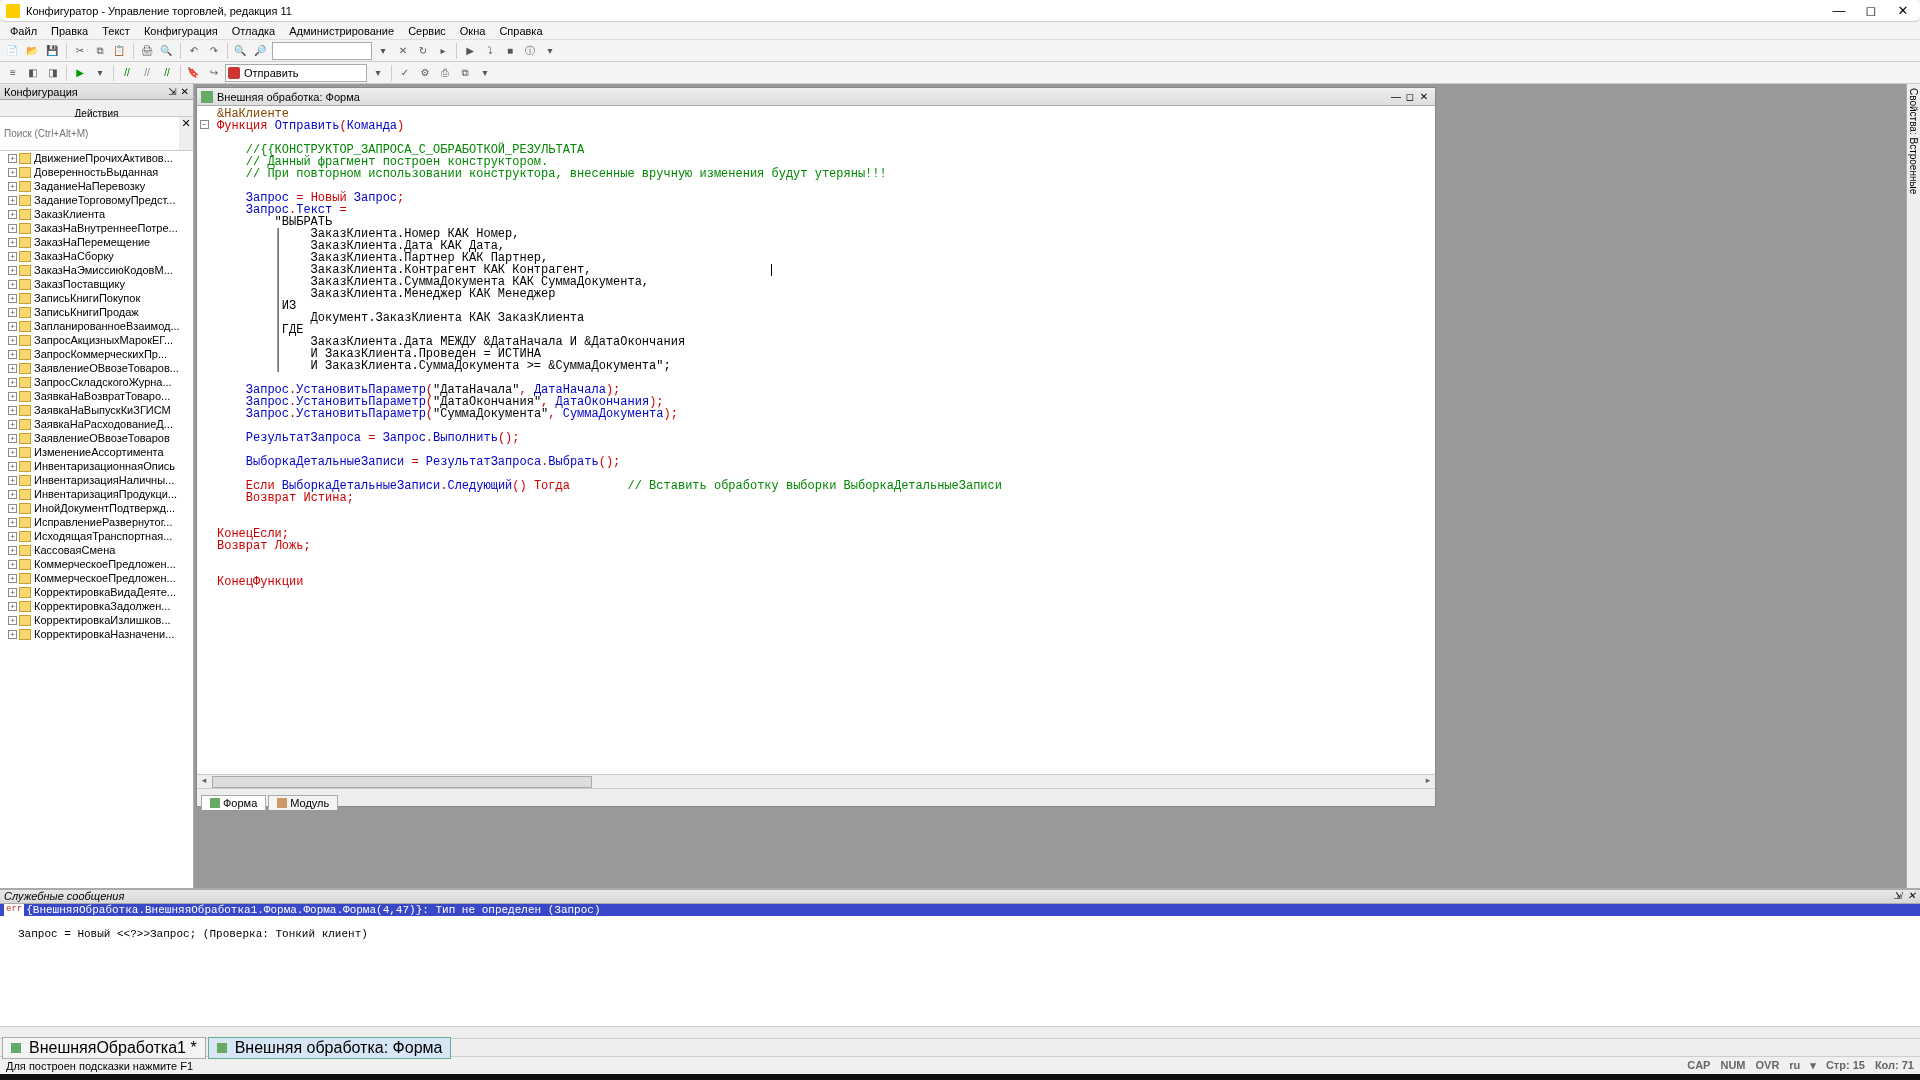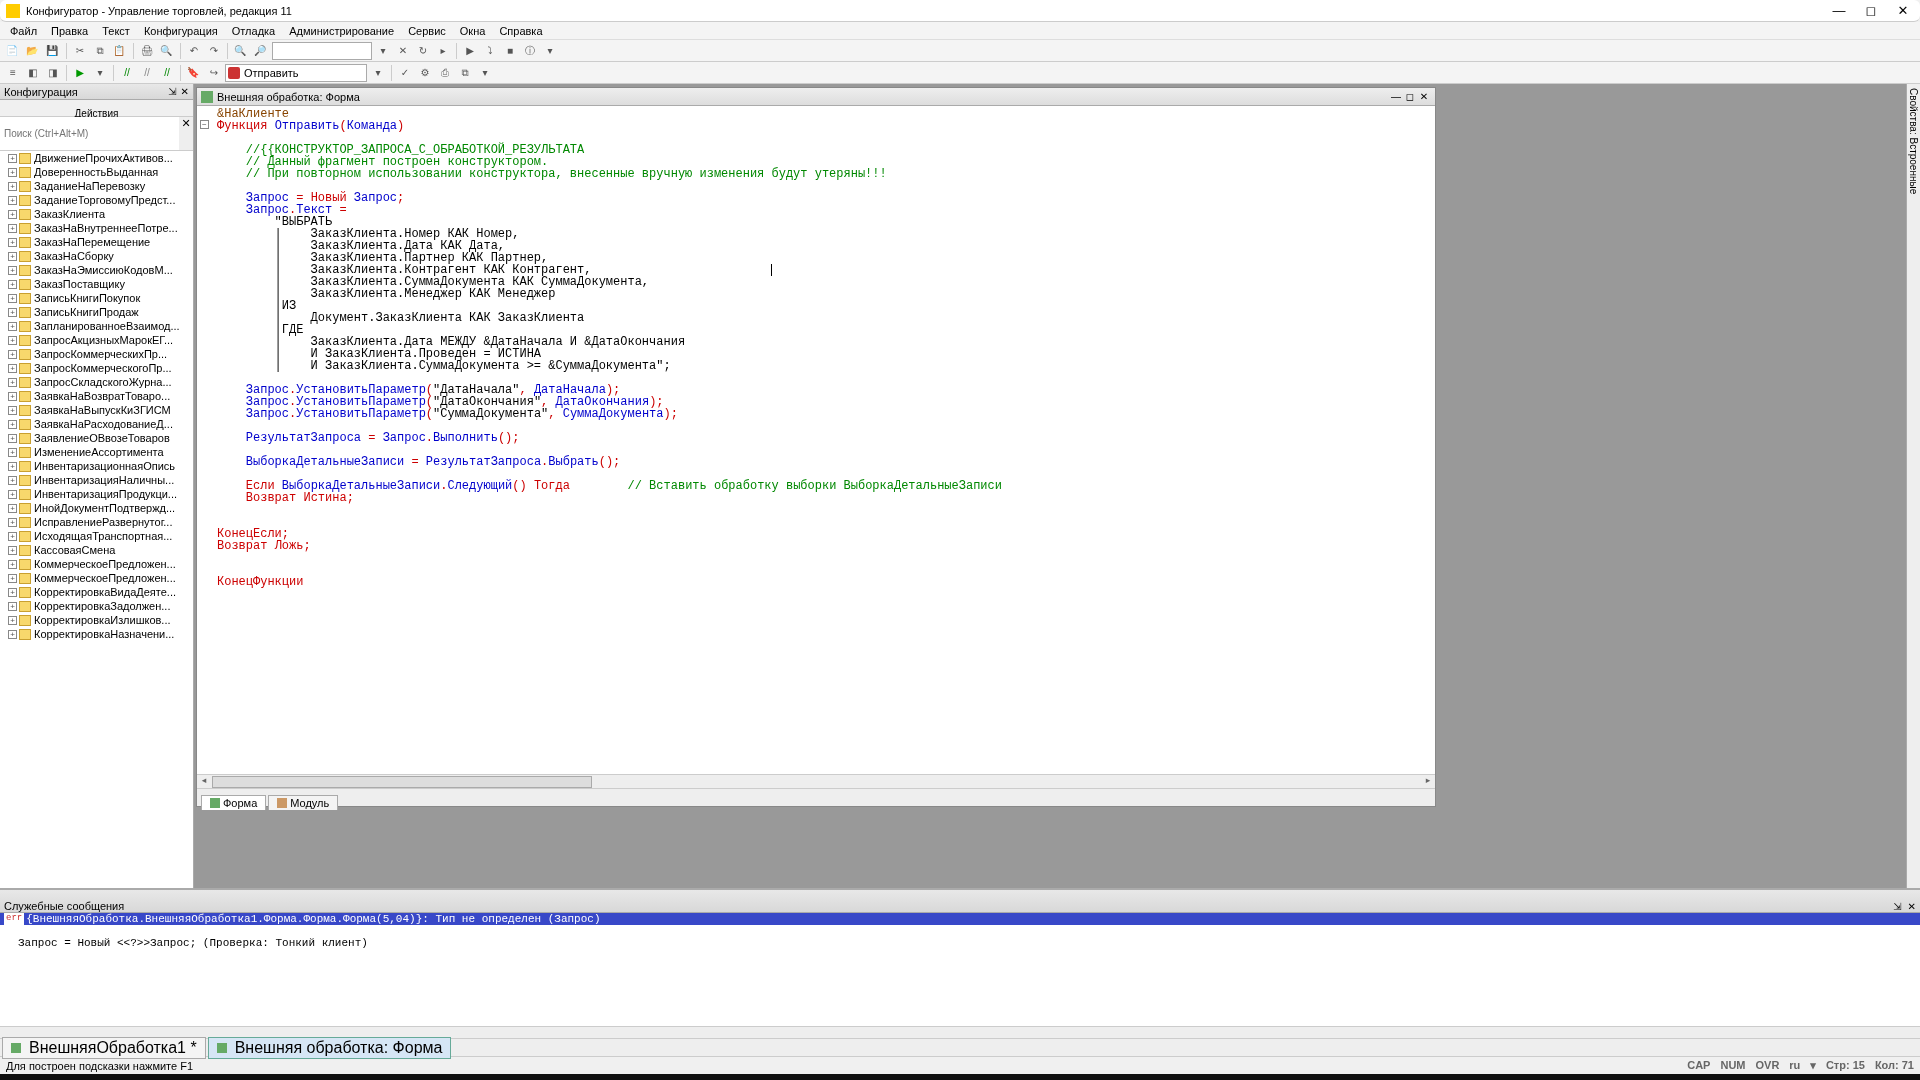--- a/index.html
+++ b/index.html
@@ -55,21 +55,21 @@
 .hscroll .sb { flex: 0 0 380px; background: #ddd; border: 1px solid #aaa; height: 12px; margin: 1px; }
 .hscroll .arrow { width: 14px; text-align: center; font-size: 9px; color: #666; }
 .tabs { height: 18px; background: #eee; border-top: 1px solid #ccc; display: flex; align-items: center; padding: 0 4px; gap: 2px; }
 .tab { background: #fff; border: 1px solid #aaa; border-bottom: none; padding: 1px 8px; font-size: 11px; cursor: pointer; display: flex; align-items: center; gap: 3px; margin-top: 10px; }
 .tab.active { background: #f4f4f4; }
 .tab .ti { width: 10px; height: 10px; background: #6a6; }
 
 .rightdock { width: 14px; background: #eee; border-left: 1px solid #aaa; writing-mode: vertical-rl; font-size: 10px; padding: 4px 1px; text-align: left; }
 
 .msgpanel { height: 150px; background: #fff; border-top: 2px solid #aaa; display: flex; flex-direction: column; }
-.msgpanel .mh { background: linear-gradient(#e8e8e8,#d8d8d8); height: 23px; padding: 0 4px; font-size: 11px; display: flex; justify-content: space-between; align-items: flex-end; border-bottom: 1px solid #aaa; }
+.msgpanel .mh { background: linear-gradient(#e8e8e8,#d8d8d8); height: 14px; padding: 0 4px; font-size: 11px; display: flex; justify-content: space-between; align-items: flex-start; border-bottom: 1px solid #aaa; font-style: italic; }
 .msgpanel .mbody { flex: 1; font-family: "Courier New", monospace; font-size: 11px; overflow: auto; }
 .msg-err { background: #3848c8; color: #fff; padding: 0 4px; display: flex; }
 .msg-err .badge { color: #c33; background: #fff; padding: 0 2px; margin-right: 2px; font-size: 9px; }
 .msg-line { padding: 12px 18px; color: #000; }
 .msg-hscroll { height: 12px; background: #eee; border-top: 1px solid #ccc; }
 
 .doctabs { height: 18px; background: #eee; border-top: 1px solid #ccc; display: flex; align-items: center; padding: 0 2px; gap: 2px; }
 .dtab { background: #f4f4f4; border: 1px solid #aaa; padding: 1px 8px; font-size: 16px; cursor: pointer; display: flex; align-items: center; gap: 8px; }
 .dtab.active { background: #d6e6f5; border-color: #6a9; }
 .dtab .ti { width: 10px; height: 10px; background: #6a6; }
@@ -262,21 +262,21 @@
           <span>ЗапросАкцизныхМарокЕГ...</span>
         </div>
         <div class="tree-row">
           <span class="pm">+</span>
           <span class="di"></span>
           <span>ЗапросКоммерческихПр...</span>
         </div>
         <div class="tree-row">
           <span class="pm">+</span>
           <span class="di"></span>
-          <span>ЗапросКоммерческогоПр...</span>
+          <span>ЗаявлениеОВвозеТоваров...</span>
         </div>
         <div class="tree-row">
           <span class="pm">+</span>
           <span class="di"></span>
           <span>ЗапросСкладскогоЖурна...</span>
         </div>
         <div class="tree-row">
           <span class="pm">+</span>
           <span class="di"></span>
           <span>ЗаявкаНаВозвратТоваро...</span>
@@ -406,21 +406,21 @@
   <div class="mh">
     <span>Служебные сообщения</span>
     <span style="display:flex;gap:6px">
       <span style="cursor:pointer;font-size:10px">⇲</span>
       <span style="cursor:pointer;font-size:10px">✕</span>
     </span>
   </div>
   <div class="mbody">
     <div class="msg-err">
       <span class="badge">err</span>
-      <span>{ВнешняяОбработка.ВнешняяОбработка1.Форма.Форма.Форма(5,04)}: Тип не определен (Запрос)</span>
+      <span>{ВнешняяОбработка.ВнешняяОбработка1.Форма.Форма.Форма(4,47)}: Тип не определен (Запрос)</span>
     </div>
     <div class="msg-line">    Запрос = Новый &lt;&lt;?&gt;&gt;Запрос; (Проверка: Тонкий клиент)</div>
   </div>
   <div class="msg-hscroll"></div>
 </div>
 
 <div class="doctabs" id="doctabs">
     <div class="dtab">
       <span class="ti"></span>
       <span>ВнешняяОбработка1 *</span>

